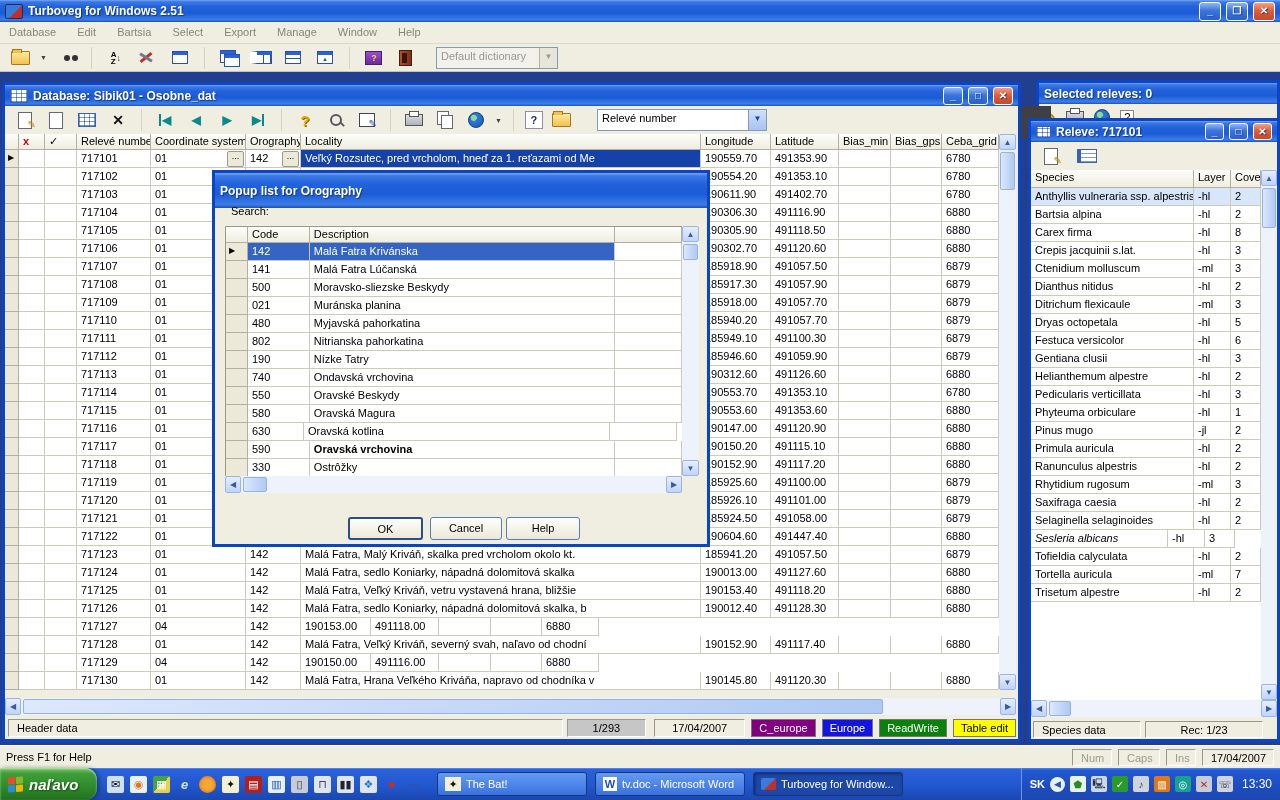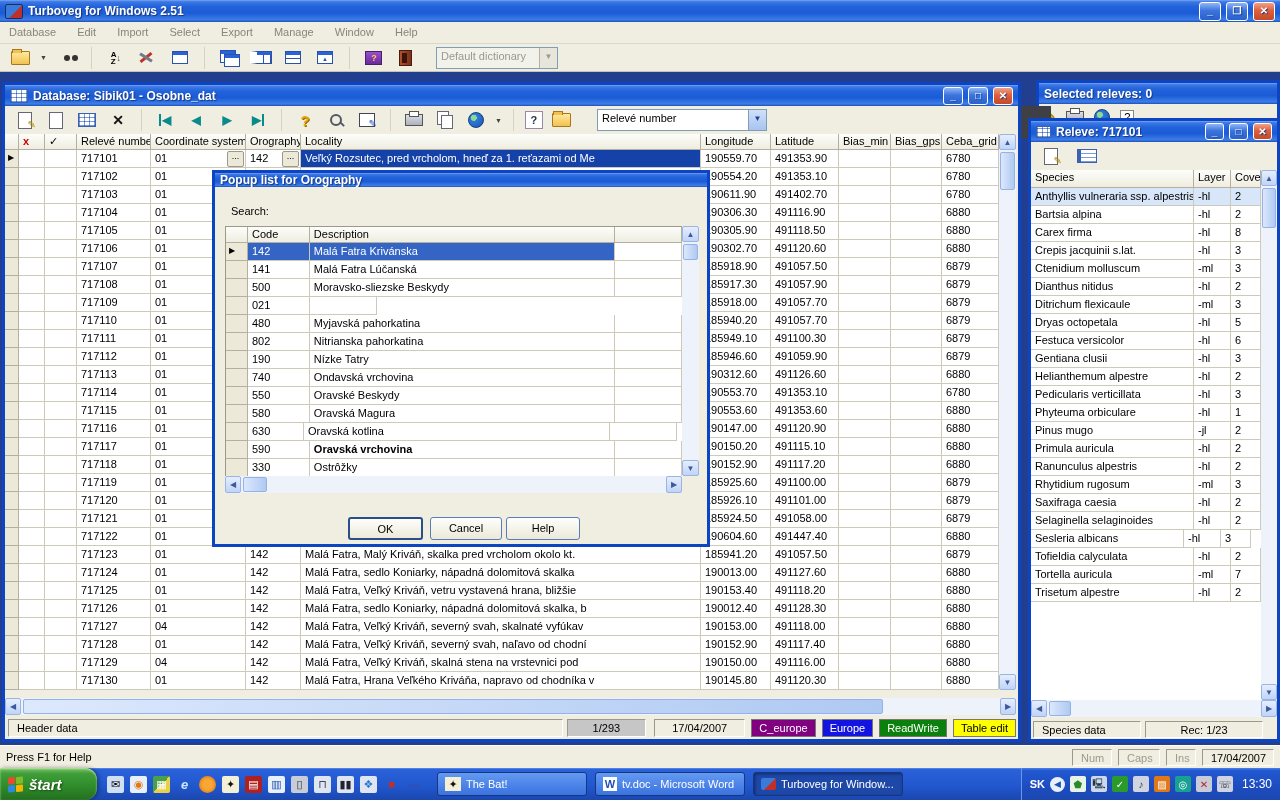--- a/index.html
+++ b/index.html
@@ -100,21 +100,21 @@
     <span>Turboveg for Windows 2.51</span>
     <span style="flex:1"></span>
     <span class="cap-btn">_</span>
     <span class="cap-btn">❐</span>
     <span class="cap-btn cap-close">✕</span>
   </div>
 
   <div class="abs bar" style="left:0;top:22px;width:1280px;height:22px;border-bottom:1px solid #dcd8c8;">
     <span class="menu-item">Database</span>
     <span class="menu-item">Edit</span>
-    <span class="menu-item">Import</span>
+    <span class="menu-item">Bartsia</span>
     <span class="menu-item">Select</span>
     <span class="menu-item">Export</span>
     <span class="menu-item">Manage</span>
     <span class="menu-item">Window</span>
     <span class="menu-item">Help</span>
   </div>
 
   <div class="abs bar tb" style="left:0;top:44px;width:1280px;height:28px;border-bottom:1px solid #c8c4b2;">
     <span class="tbi">
         <span class="folder-ico"></span>
@@ -627,21 +627,20 @@
             <div class="g-cell" style="width: 51px;"></div>
             <div class="g-cell" style="width: 57px;">6880</div>
           </div>
           <div class="g-row">
             <div class="g-cell marker" style="width: 14px;"></div>
             <div class="g-cell" style="width: 26px;"></div>
             <div class="g-cell" style="width: 32px;"></div>
             <div class="g-cell" style="width: 74px;">717127</div>
             <div class="g-cell" style="width: 95px;">04</div>
             <div class="g-cell" style="width: 55px;">142</div>
-            <div class="g-cell" style="width: 400px;">Malá Fatra, Veľký Kriváň, severný svah, skalnaté vyfúkav</div>
             <div class="g-cell" style="width: 70px;">190153.00</div>
             <div class="g-cell" style="width: 68px;">491118.00</div>
             <div class="g-cell" style="width: 52px;"></div>
             <div class="g-cell" style="width: 51px;"></div>
             <div class="g-cell" style="width: 57px;">6880</div>
           </div>
           <div class="g-row">
             <div class="g-cell marker" style="width: 14px;"></div>
             <div class="g-cell" style="width: 26px;"></div>
             <div class="g-cell" style="width: 32px;"></div>
@@ -655,21 +654,20 @@
             <div class="g-cell" style="width: 51px;"></div>
             <div class="g-cell" style="width: 57px;">6880</div>
           </div>
           <div class="g-row">
             <div class="g-cell marker" style="width: 14px;"></div>
             <div class="g-cell" style="width: 26px;"></div>
             <div class="g-cell" style="width: 32px;"></div>
             <div class="g-cell" style="width: 74px;">717129</div>
             <div class="g-cell" style="width: 95px;">04</div>
             <div class="g-cell" style="width: 55px;">142</div>
-            <div class="g-cell" style="width: 400px;">Malá Fatra, Veľký Kriváň, skalná stena na vrstevnici pod</div>
             <div class="g-cell" style="width: 70px;">190150.00</div>
             <div class="g-cell" style="width: 68px;">491116.00</div>
             <div class="g-cell" style="width: 52px;"></div>
             <div class="g-cell" style="width: 51px;"></div>
             <div class="g-cell" style="width: 57px;">6880</div>
           </div>
           <div class="g-row">
             <div class="g-cell marker" style="width: 14px;"></div>
             <div class="g-cell" style="width: 26px;"></div>
             <div class="g-cell" style="width: 32px;"></div>
@@ -700,21 +698,21 @@
 
     <div class="abs" style="left:0;top:632px;width:1011px;height:22px;background:#f0eee1;display:flex;align-items:center;">
       <span class="sunken" style="margin-left:3px;width:560px;height:18px;">Header data</span>
       <span class="sunken" style="margin-left:4px;width:80px;height:18px;text-align:center;background:#c6c6c6;">1/293</span>
       <span class="sunken" style="margin-left:8px;width:92px;height:18px;text-align:center;">17/04/2007</span>
       <span id="db-badges" style="white-space:nowrap;"><span class="badge" style="background: rgb(128, 0, 128); color: rgb(255, 255, 255);">C_europe</span><span class="badge" style="background: rgb(20, 20, 224); color: rgb(255, 255, 255);">Europe</span><span class="badge" style="background: rgb(12, 128, 12); color: rgb(255, 255, 255);">ReadWrite</span><span class="badge" style="background: rgb(255, 255, 0); color: rgb(0, 0, 0);">Table edit</span></span>
     </div>
   </div>
 
   <div class="abs win" style="left:212px;top:170px;width:498px;height:377px;z-index:4;border-color:#0c44c4;">
-    <div class="titlebar" style="height:14px;">
+    <div class="titlebar" style="height:35px;">
       <span>Popup list for Orography</span>
     </div>
     <div class="abs" style="left:16px;top:32px;">Search:</div>
 
     <div class="abs" style="left:10px;top:53px;width:457px;background:#fff;border:1px solid #9c998a;border-right:none;border-bottom:none;">
       <div class="g-head" id="popup-head">
           <div class="h-cell" style="width: 22px;"></div>
           <div class="h-cell" style="width: 62px;">Code</div>
           <div class="h-cell" style="width: 306px;">Description</div>
           <div class="h-cell" style="width: 67px;"></div>
@@ -734,20 +732,21 @@
           </div>
           <div class="g-row">
             <div class="g-cell marker" style="width: 22px;"></div>
             <div class="g-cell" style="width: 62px;">500</div>
             <div class="g-cell" style="width: 306px;">Moravsko-sliezske Beskydy</div>
             <div class="g-cell" style="width: 67px;"></div>
           </div>
           <div class="g-row">
             <div class="g-cell marker" style="width: 22px;"></div>
             <div class="g-cell" style="width: 62px;">021</div>
+            <div class="g-cell" style="width: 306px;">Muránska planina</div>
             <div class="g-cell" style="width: 67px;"></div>
           </div>
           <div class="g-row">
             <div class="g-cell marker" style="width: 22px;"></div>
             <div class="g-cell" style="width: 62px;">480</div>
             <div class="g-cell" style="width: 306px;">Myjavská pahorkatina</div>
             <div class="g-cell" style="width: 67px;"></div>
           </div>
           <div class="g-row">
             <div class="g-cell marker" style="width: 22px;"></div>
@@ -932,21 +931,21 @@
             <div class="g-cell" style="width: 163px;">Saxifraga caesia</div>
             <div class="g-cell" style="width: 37px;">-hl</div>
             <div class="g-cell" style="width: 30px;">2</div>
           </div>
           <div class="g-row">
             <div class="g-cell" style="width: 163px;">Selaginella selaginoides</div>
             <div class="g-cell" style="width: 37px;">-hl</div>
             <div class="g-cell" style="width: 30px;">2</div>
           </div>
           <div class="g-row">
-            <div class="g-cell" style="width: 153px;">Sesleria albicans</div>
+            <div class="g-cell" style="width: 137px; font-style: italic;">Sesleria albicans</div>
             <div class="g-cell" style="width: 37px;">-hl</div>
             <div class="g-cell" style="width: 30px;">3</div>
           </div>
           <div class="g-row">
             <div class="g-cell" style="width: 163px;">Tofieldia calyculata</div>
             <div class="g-cell" style="width: 37px;">-hl</div>
             <div class="g-cell" style="width: 30px;">2</div>
           </div>
           <div class="g-row">
             <div class="g-cell" style="width: 163px;">Tortella auricula</div>
@@ -988,21 +987,21 @@
   </div>
 
   <div id="taskbar" class="abs" style="left:0;top:768px;width:1280px;height:32px;display:flex;align-items:center;">
     <div style="height:32px;width:97px;display:flex;align-items:center;gap:6px;padding-left:8px;box-sizing:border-box;border-radius:0 12px 12px 0;background:linear-gradient(180deg,#7ebf6a 0%,#3e9e38 18%,#2f8a2a 60%,#236f1f 100%);box-shadow:inset 0 1px 2px #b8e8a8, 2px 0 4px rgba(0,0,0,.35);">
       <span style="width:15px;height:15px;display:grid;grid-template-columns:7px 7px;grid-template-rows:7px 7px;gap:1px;transform:skewY(-4deg);">
         <span style="background:#e84c2c;border-radius:1px;"></span>
           <span style="background:#7fba28;border-radius:1px;"></span>
         <span style="background:#2a8ae0;border-radius:1px;"></span>
           <span style="background:#f4b400;border-radius:1px;"></span>
       </span>
-      <span style="color:#fff;font-size:15px;font-weight:bold;font-style:italic;text-shadow:1px 1px 2px #1a4a16;">štart</span>
+      <span style="color:#fff;font-size:15px;font-weight:bold;font-style:italic;text-shadow:1px 1px 2px #1a4a16;">naľavo</span>
     </div>
 
     <div style="display:flex;gap:6px;margin-left:10px;align-items:center;">
       <span class="ql" style="background:#cfe0f2;">✉</span>
       <span class="ql" style="background:#e8f0fa;color:#e07818;">◉</span>
       <span class="ql" style="background:linear-gradient(135deg,#4aa04a 50%,#e8d048 50%);color:#fff;">▦</span>
       <span class="ql" style="color:#cfe4ff;font-style:italic;font-weight:bold;font-size:13px;">e</span>
       <span class="ql" style="background:radial-gradient(circle,#f8a832 40%,#d86018);border-radius:50%;"></span>
       <span class="ql" style="background:#f4f0d8;color:#111;">✦</span>
       <span class="ql" style="background:#b02020;color:#fff;">▤</span>

